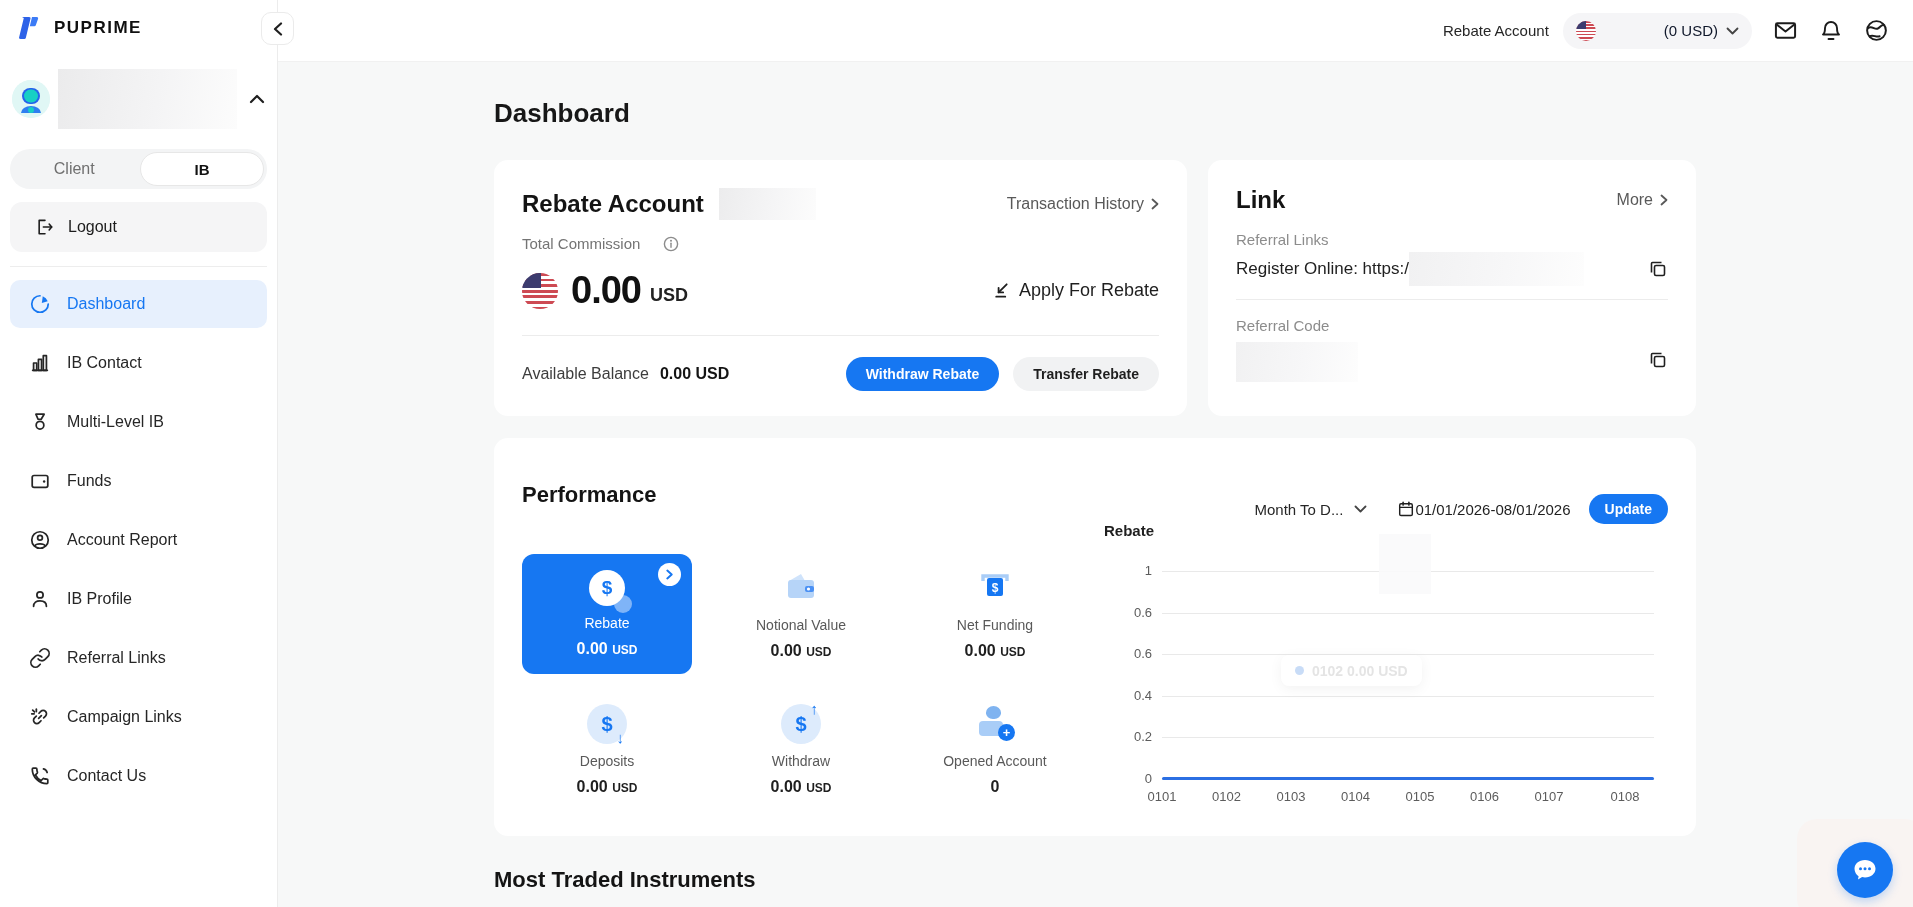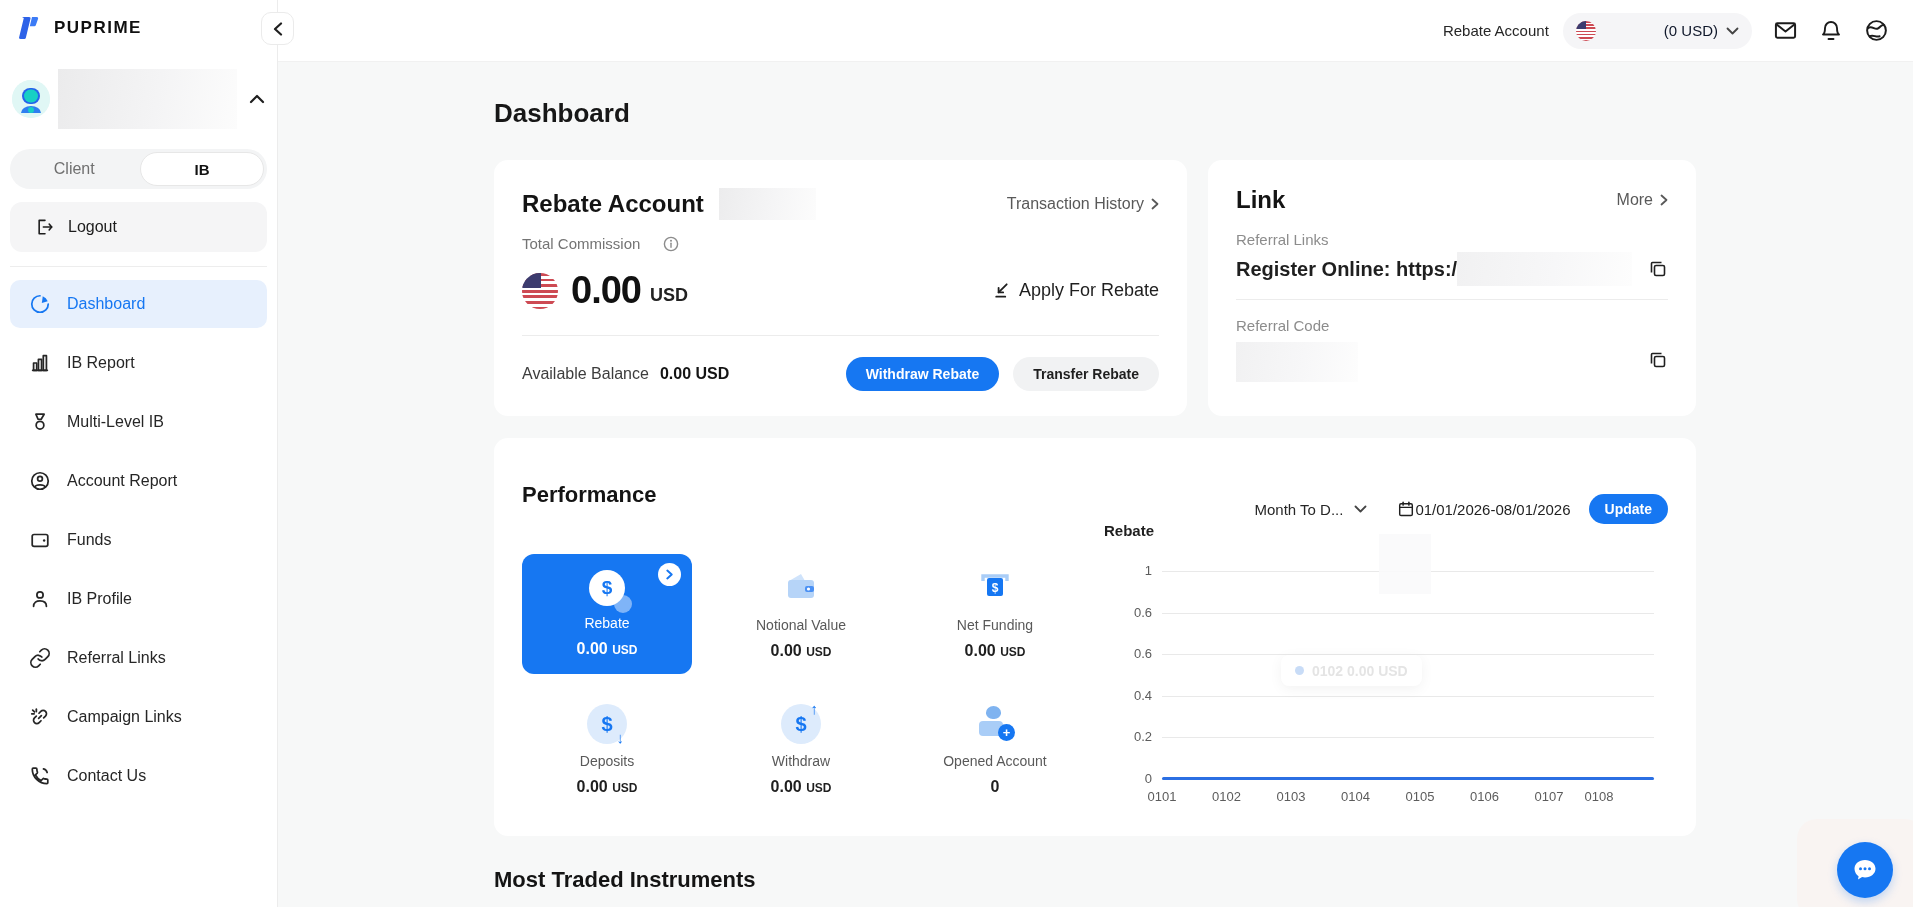--- a/index.html
+++ b/index.html
@@ -86,21 +86,21 @@
   .btn-secondary { background:#f1f2f3; color:#1f1f1f; margin-left:14px; }
   .rc-bottom .btns { margin-left:auto; display:flex; }
 
   
   .link-card { width:488px; height:256px; padding:26px 28px; }
   .lc-head { display:flex; align-items:center; }
   .lc-title { font-size:24px; font-weight:700; color:#141414; }
   .lc-more { margin-left:auto; color:#595959; font-size:16px; display:flex; align-items:center; gap:7px; cursor:pointer; }
   .lc-label { margin-top:17px; color:#8c8c8c; font-size:15px; }
   .lc-row { display:flex; align-items:center; margin-top:4px; }
-  .lc-link { font-size:20px; font-weight:700; color:#1f1f1f; white-space:nowrap; }
+  .lc-link { font-size:17px; font-weight:400; color:#1f1f1f; white-space:nowrap; }
   .lc-blur { width:175px; height:34px;
              background:linear-gradient(100deg,#f1f1f2 0%,#f7f7f8 55%,#fdfdfd 100%); }
   .lc-copy { margin-left:auto; cursor:pointer; }
   .lc-div { height:1px; background:#ececec; margin-top:13px; }
   .lc-code-blur { width:122px; height:40px; margin-top:4px;
              background:linear-gradient(100deg,#f1f1f2 0%,#f7f7f8 55%,#fdfdfd 100%); }
 
   
   .perf-card { width:1202px; height:398px; margin-top:22px; padding:28px; position:relative; }
   .pf-head { display:flex; align-items:center; }
@@ -215,43 +215,43 @@
       </svg>
       <span>Dashboard</span>
     </div>
     <div class="menu-item">
       <svg class="mi-icon" viewBox="0 0 24 24" fill="none" stroke="currentColor" stroke-width="1.9" stroke-linecap="round" stroke-linejoin="round">
         <path d="M4 20 h16"></path>
           <rect x="5" y="12" width="3.4" height="8"></rect>
           <rect x="10.3" y="8" width="3.4" height="12"></rect>
           <rect x="15.6" y="4" width="3.4" height="16"></rect>
       </svg>
-      <span>IB Report</span>
+      <span>IB Contact</span>
     </div>
     <div class="menu-item">
       <svg class="mi-icon" viewBox="0 0 24 24" fill="none" stroke="currentColor" stroke-width="1.9" stroke-linecap="round" stroke-linejoin="round">
         <path d="M7.5 3.5 h9 l-3.2 5.5 h-3.4 z"></path>
           <circle cx="12" cy="15.5" r="4.2"></circle>
       </svg>
       <span>Multi-Level IB</span>
+    </div>
+    <div class="menu-item">
+      <svg class="mi-icon" viewBox="0 0 24 24" fill="none" stroke="currentColor" stroke-width="1.9" stroke-linecap="round" stroke-linejoin="round">
+        <rect x="3.5" y="6" width="17" height="13" rx="2"></rect>
+          <path d="M16.5 12.5 h.01" stroke-width="2.6"></path>
+      </svg>
+      <span>Funds</span>
     </div>
     <div class="menu-item">
       <svg class="mi-icon" viewBox="0 0 24 24" fill="none" stroke="currentColor" stroke-width="1.9" stroke-linecap="round" stroke-linejoin="round">
         <circle cx="12" cy="12" r="9"></circle>
           <circle cx="12" cy="9.5" r="2.6"></circle>
           <path d="M6.5 18.5 c1-3 10-3 11 0"></path>
       </svg>
       <span>Account Report</span>
-    </div>
-    <div class="menu-item">
-      <svg class="mi-icon" viewBox="0 0 24 24" fill="none" stroke="currentColor" stroke-width="1.9" stroke-linecap="round" stroke-linejoin="round">
-        <rect x="3.5" y="6" width="17" height="13" rx="2"></rect>
-          <path d="M16.5 12.5 h.01" stroke-width="2.6"></path>
-      </svg>
-      <span>Funds</span>
     </div>
     <div class="menu-item">
       <svg class="mi-icon" viewBox="0 0 24 24" fill="none" stroke="currentColor" stroke-width="1.9" stroke-linecap="round" stroke-linejoin="round">
         <circle cx="12" cy="7.5" r="3.4"></circle>
           <path d="M5 20 c0-4.2 3.1-6 7-6 s7 1.8 7 6"></path>
       </svg>
       <span>IB Profile</span>
     </div>
     <div class="menu-item">
       <svg class="mi-icon" viewBox="0 0 24 24" fill="none" stroke="currentColor" stroke-width="1.9" stroke-linecap="round" stroke-linejoin="round">
@@ -491,21 +491,21 @@
             <div class="ytick" style="top:calc(80% - 8px)">0.2</div>
             <div class="ytick" style="top:calc(100% - 8px)">0</div>
             <div class="zero-line"></div>
             <div class="xtick" style="left:0px">0101</div>
             <div class="xtick" style="left:64.5px">0102</div>
             <div class="xtick" style="left:129px">0103</div>
             <div class="xtick" style="left:193.5px">0104</div>
             <div class="xtick" style="left:258px">0105</div>
             <div class="xtick" style="left:322.5px">0106</div>
             <div class="xtick" style="left:387px">0107</div>
-            <div class="xtick" style="left:437px">0108</div>
+            <div class="xtick" style="left:463px">0108</div>
           </div>
           <div class="hoverband"></div>
           <div class="chart-tooltip">
             <span class="tt-dot"></span>
             <span class="tt-text">0102 0.00 USD</span>
           </div>
         </div>
       </div>
     </div>
 

